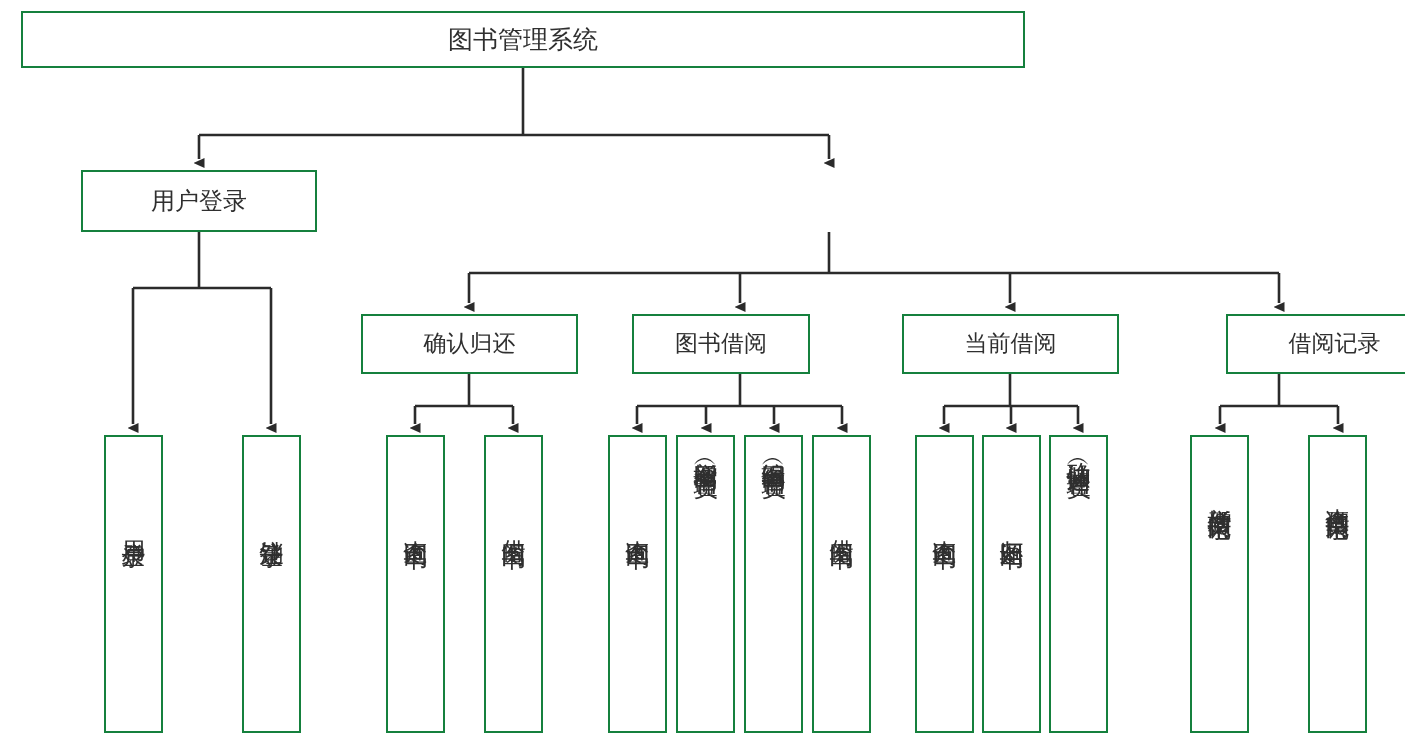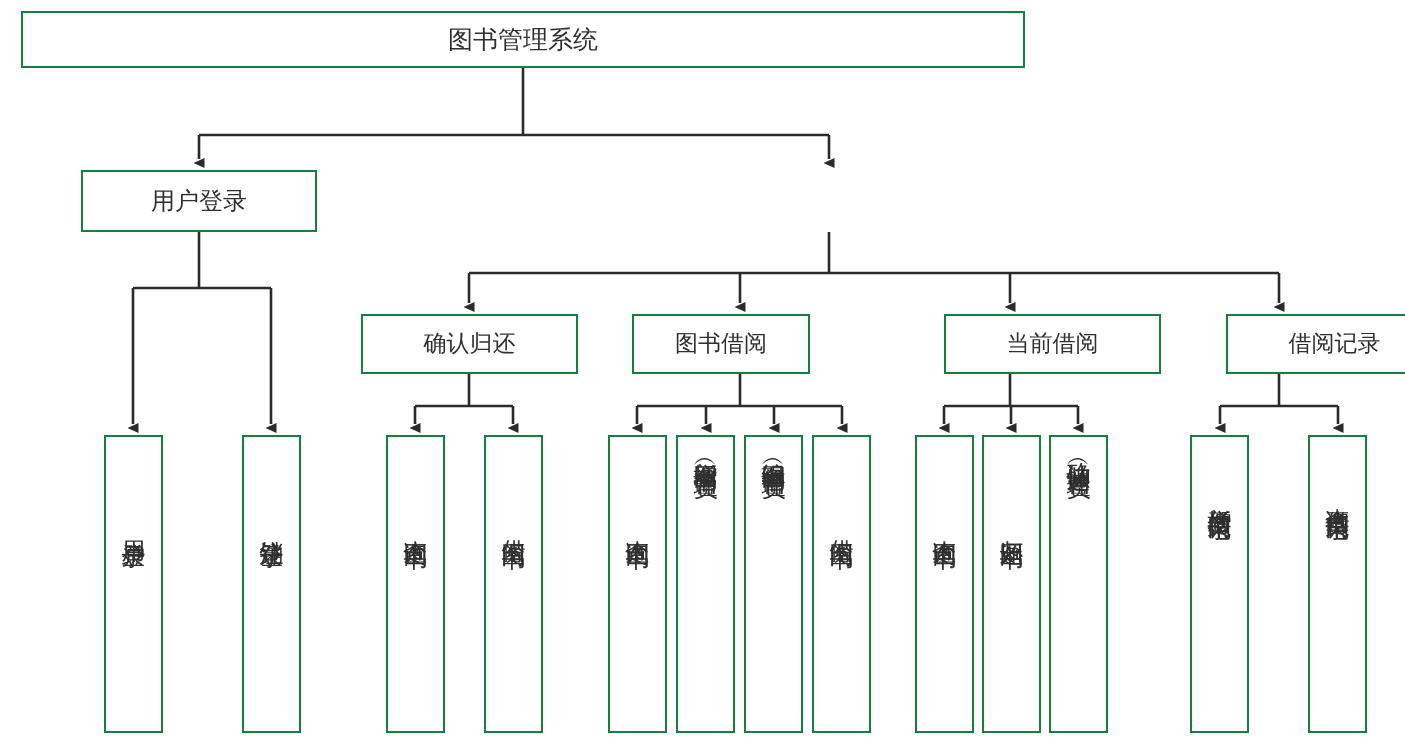--- a/index.html
+++ b/index.html
@@ -137,21 +137,21 @@
   <div class="node level2" style="left:81px; top:170px; width:236px; height:62px;">
     <span class="htext">用户登录</span>
   </div>
 
   <div class="node level3" style="left:361px; top:314px; width:217px; height:60px;">
     <span class="htext">确认归还</span>
   </div>
   <div class="node level3" style="left:632px; top:314px; width:178px; height:60px;">
     <span class="htext">图书借阅</span>
   </div>
-  <div class="node level3" style="left:944px; top:314px; width:217px; height:60px;">
+  <div class="node level3" style="left:902px; top:314px; width:217px; height:60px;">
     <span class="htext">当前借阅</span>
   </div>
   <div class="node level3" style="left:1226px; top:314px; width:217px; height:60px;">
     <span class="htext">借阅记录</span>
   </div>
 
   <div class="node leaf" style="left:104px; top:435px; width:59px; height:298px; padding-top:84px;">
     <span class="vtext">用户登录</span>
   </div>
   <div class="node leaf" style="left:242px; top:435px; width:59px; height:298px; padding-top:84px;">

